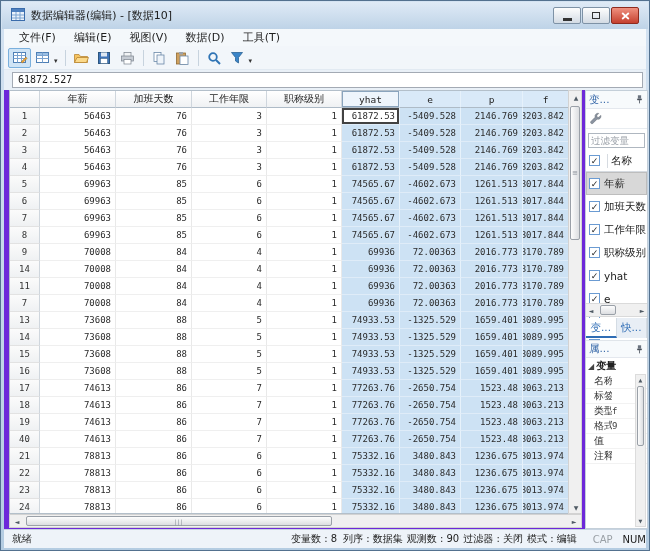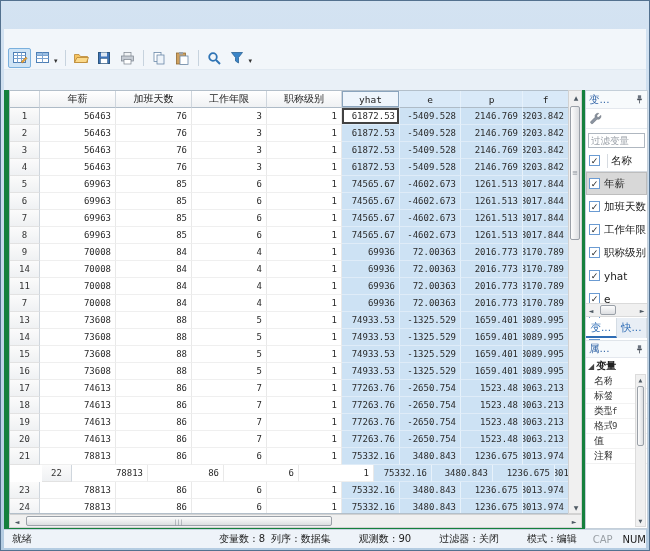--- a/index.html
+++ b/index.html
@@ -40,21 +40,21 @@
   .refbar { position:absolute; left:0; top:41px; width:100%; height:20px;
             background:#e9f0f7; display:flex; align-items:center; }
   .refbox { height:16px; background:#fff; border:1px solid #a3aab4;
             font-size:10px; color:#1a1a1a; line-height:14px; }
   .cellref { width:187px; margin-left:5px; text-align:center; }
   .cellval { flex:1; margin-left:8px; margin-right:3px; padding-left:5px;
              font-family:"DejaVu Sans Mono", monospace; }
 
   
   .workspace { position:absolute; left:0; top:61px; width:100%; height:439px;
-               background:#15803d; }
+               background:#6d28d9; }
   .gridwrap { position:absolute; left:5px; top:0; width:559px; height:424px;
               background:#fff; border:1px solid #b3bfca; border-right:none; overflow:hidden; }
   .grid-header { display:flex; height:17px; }
   .hcell { height:17px; background:linear-gradient(#ffffff,#eff1f3);
            border-right:1px solid #cfd6dd; border-bottom:1px solid #aebbc7;
            font-size:10px; color:#222; display:flex; align-items:center;
            justify-content:center; flex:none; overflow:hidden; }
   .hcell.blue { background:#d9e9f8; border-right:1px solid #e6f1fb; }
   .hcell.mono { font-family:"DejaVu Sans Mono", monospace; font-size:9.5px; }
   .hcell.selcol { box-shadow: inset 0 0 0 1px #8aa4bd; background:#eef5fc; }
@@ -141,34 +141,64 @@
   .pv-thumb { position:absolute; top:11px; left:1px; width:7px; height:60px;
               background:linear-gradient(90deg,#fdfdfd,#dcdee1); border:1px solid #9aa0a8;
               border-radius:2px; }
 
   
   .statusbar { position:absolute; left:0; top:500px; width:100%; height:19px;
                background:#eef3f9; border-top:1px solid #c7d4e1; display:flex;
                align-items:center; font-size:10px; color:#222; }
   .ready { margin-left:8px; }
   .sgrow { flex:1; }
-  .sfield { margin-left:28px; }
+  .sfield { margin-left:4px; }
   .sfield:first-child { margin-left:0; }
   .sfield.tight { margin-left:6px; }
   .cap { margin-left:16px; color:#9aa0a6; }
   .num { margin-left:10px; color:#1a1a1a; }
 </style>
 </head>
 <body>
 
 <div class="window">
 
+  <div class="titlebar">
+    <span>
+      <svg width="14" height="13" viewBox="0 0 14 13">
+        <rect x="0.5" y="0.5" width="13" height="12" fill="#eaf2fb" stroke="#3a6cab"></rect>
+        <rect x="1" y="1" width="12" height="3" fill="#4f81c0"></rect>
+        <path d="M1 7h12M1 10h12M5 4v8M9 4v8" stroke="#7ba3d0" stroke-width="1" fill="none"></path>
+      </svg>
+    </span>
+    <span class="title-text">数据编辑器(编辑) - [数据10]</span>
+    <div class="winbtns">
+      <div class="wbtn">
+          <span class="min-glyph"></span>
+        </div>
+      <div class="wbtn">
+          <span class="restore-glyph"></span>
+        </div>
+      <div class="wbtn close">
+        <svg width="9" height="8" viewBox="0 0 9 8">
+          <path d="M1.2 1 L7.8 7 M7.8 1 L1.2 7" stroke="#fff" stroke-width="1.7"></path>
+        </svg>
+      </div>
+    </div>
+  </div>
 
   <div class="content">
 
+    <div class="menubar" id="menubar">
+        <span class="menu-item">文件(F)</span>
+        <span class="menu-item">编辑(E)</span>
+        <span class="menu-item">视图(V)</span>
+        <span class="menu-item">数据(D)</span>
+        <span class="menu-item">工具(T)</span>
+      </div>
 
     <div class="toolbar">
       <div class="tbtn selected">
         <svg width="16" height="15" viewBox="0 0 16 15">
           <rect x="1.5" y="2.5" width="12" height="10" fill="#fff" stroke="#4e7fb5"></rect>
           <path d="M1.5 5.5h12M1.5 8.5h12M5.5 2.5v10M9.5 2.5v10" stroke="#7ba3d0" fill="none"></path>
           <path d="M9 12 L14 7 L15 8.5 L10.5 13 Z" fill="#e8a33c" stroke="#a56f1d" stroke-width="0.5"></path>
         </svg>
       </div>
       <div class="tbtn">
@@ -223,20 +253,21 @@
       </div>
       <div class="tbtn">
         <svg width="14" height="13" viewBox="0 0 14 13">
           <path d="M1.5 1.5 H12.5 L8.5 6.5 V12 L5.5 10 V6.5 Z" fill="#3b85c8" stroke="#2b6396" stroke-width="0.8"></path>
         </svg>
       </div>
       <span class="tcaret">▾</span>
     </div>
 
     <div class="refbar">
+      <div class="refbox cellval">61872.527</div>
     </div>
 
     <div class="workspace">
 
       <div class="gridwrap">
         <div class="grid-header" id="grid-header">
             <div class="hcell" style="width: 30px;"></div>
             <div class="hcell" style="width: 76px;">年薪</div>
             <div class="hcell" style="width: 76px;">加班天数</div>
             <div class="hcell" style="width: 75px;">工作年限</div>
@@ -450,21 +481,21 @@
               <div class="cell" style="width: 76px;">74613</div>
               <div class="cell" style="width: 76px;">86</div>
               <div class="cell" style="width: 75px;">7</div>
               <div class="cell" style="width: 75px;">1</div>
               <div class="cell blue" style="width: 58px;">77263.76</div>
               <div class="cell blue" style="width: 61px;">-2650.754</div>
               <div class="cell blue" style="width: 62px;">1523.48</div>
               <div class="cell blue" style="width: 46px;">8063.213</div>
             </div>
             <div class="grow">
-              <div class="cell rowhdr" style="width: 30px;">20</div>
+              <div class="cell rowhdr" style="width: 30px;">40</div>
               <div class="cell" style="width: 76px;">74613</div>
               <div class="cell" style="width: 76px;">86</div>
               <div class="cell" style="width: 75px;">7</div>
               <div class="cell" style="width: 75px;">1</div>
               <div class="cell blue" style="width: 58px;">77263.76</div>
               <div class="cell blue" style="width: 61px;">-2650.754</div>
               <div class="cell blue" style="width: 62px;">1523.48</div>
               <div class="cell blue" style="width: 46px;">8063.213</div>
             </div>
             <div class="grow">
@@ -472,21 +503,21 @@
               <div class="cell" style="width: 76px;">78813</div>
               <div class="cell" style="width: 76px;">86</div>
               <div class="cell" style="width: 75px;">6</div>
               <div class="cell" style="width: 75px;">1</div>
               <div class="cell blue" style="width: 58px;">75332.16</div>
               <div class="cell blue" style="width: 61px;">3480.843</div>
               <div class="cell blue" style="width: 62px;">1236.675</div>
               <div class="cell blue" style="width: 46px;">8013.974</div>
             </div>
             <div class="grow">
-              <div class="cell rowhdr" style="width: 30px; margin-left: 32px;">22</div>
+              <div class="cell rowhdr" style="width: 30px;">22</div>
               <div class="cell" style="width: 76px;">78813</div>
               <div class="cell" style="width: 76px;">86</div>
               <div class="cell" style="width: 75px;">6</div>
               <div class="cell" style="width: 75px;">1</div>
               <div class="cell blue" style="width: 58px;">75332.16</div>
               <div class="cell blue" style="width: 61px;">3480.843</div>
               <div class="cell blue" style="width: 62px;">1236.675</div>
               <div class="cell blue" style="width: 46px;">8013.974</div>
             </div>
             <div class="grow">

